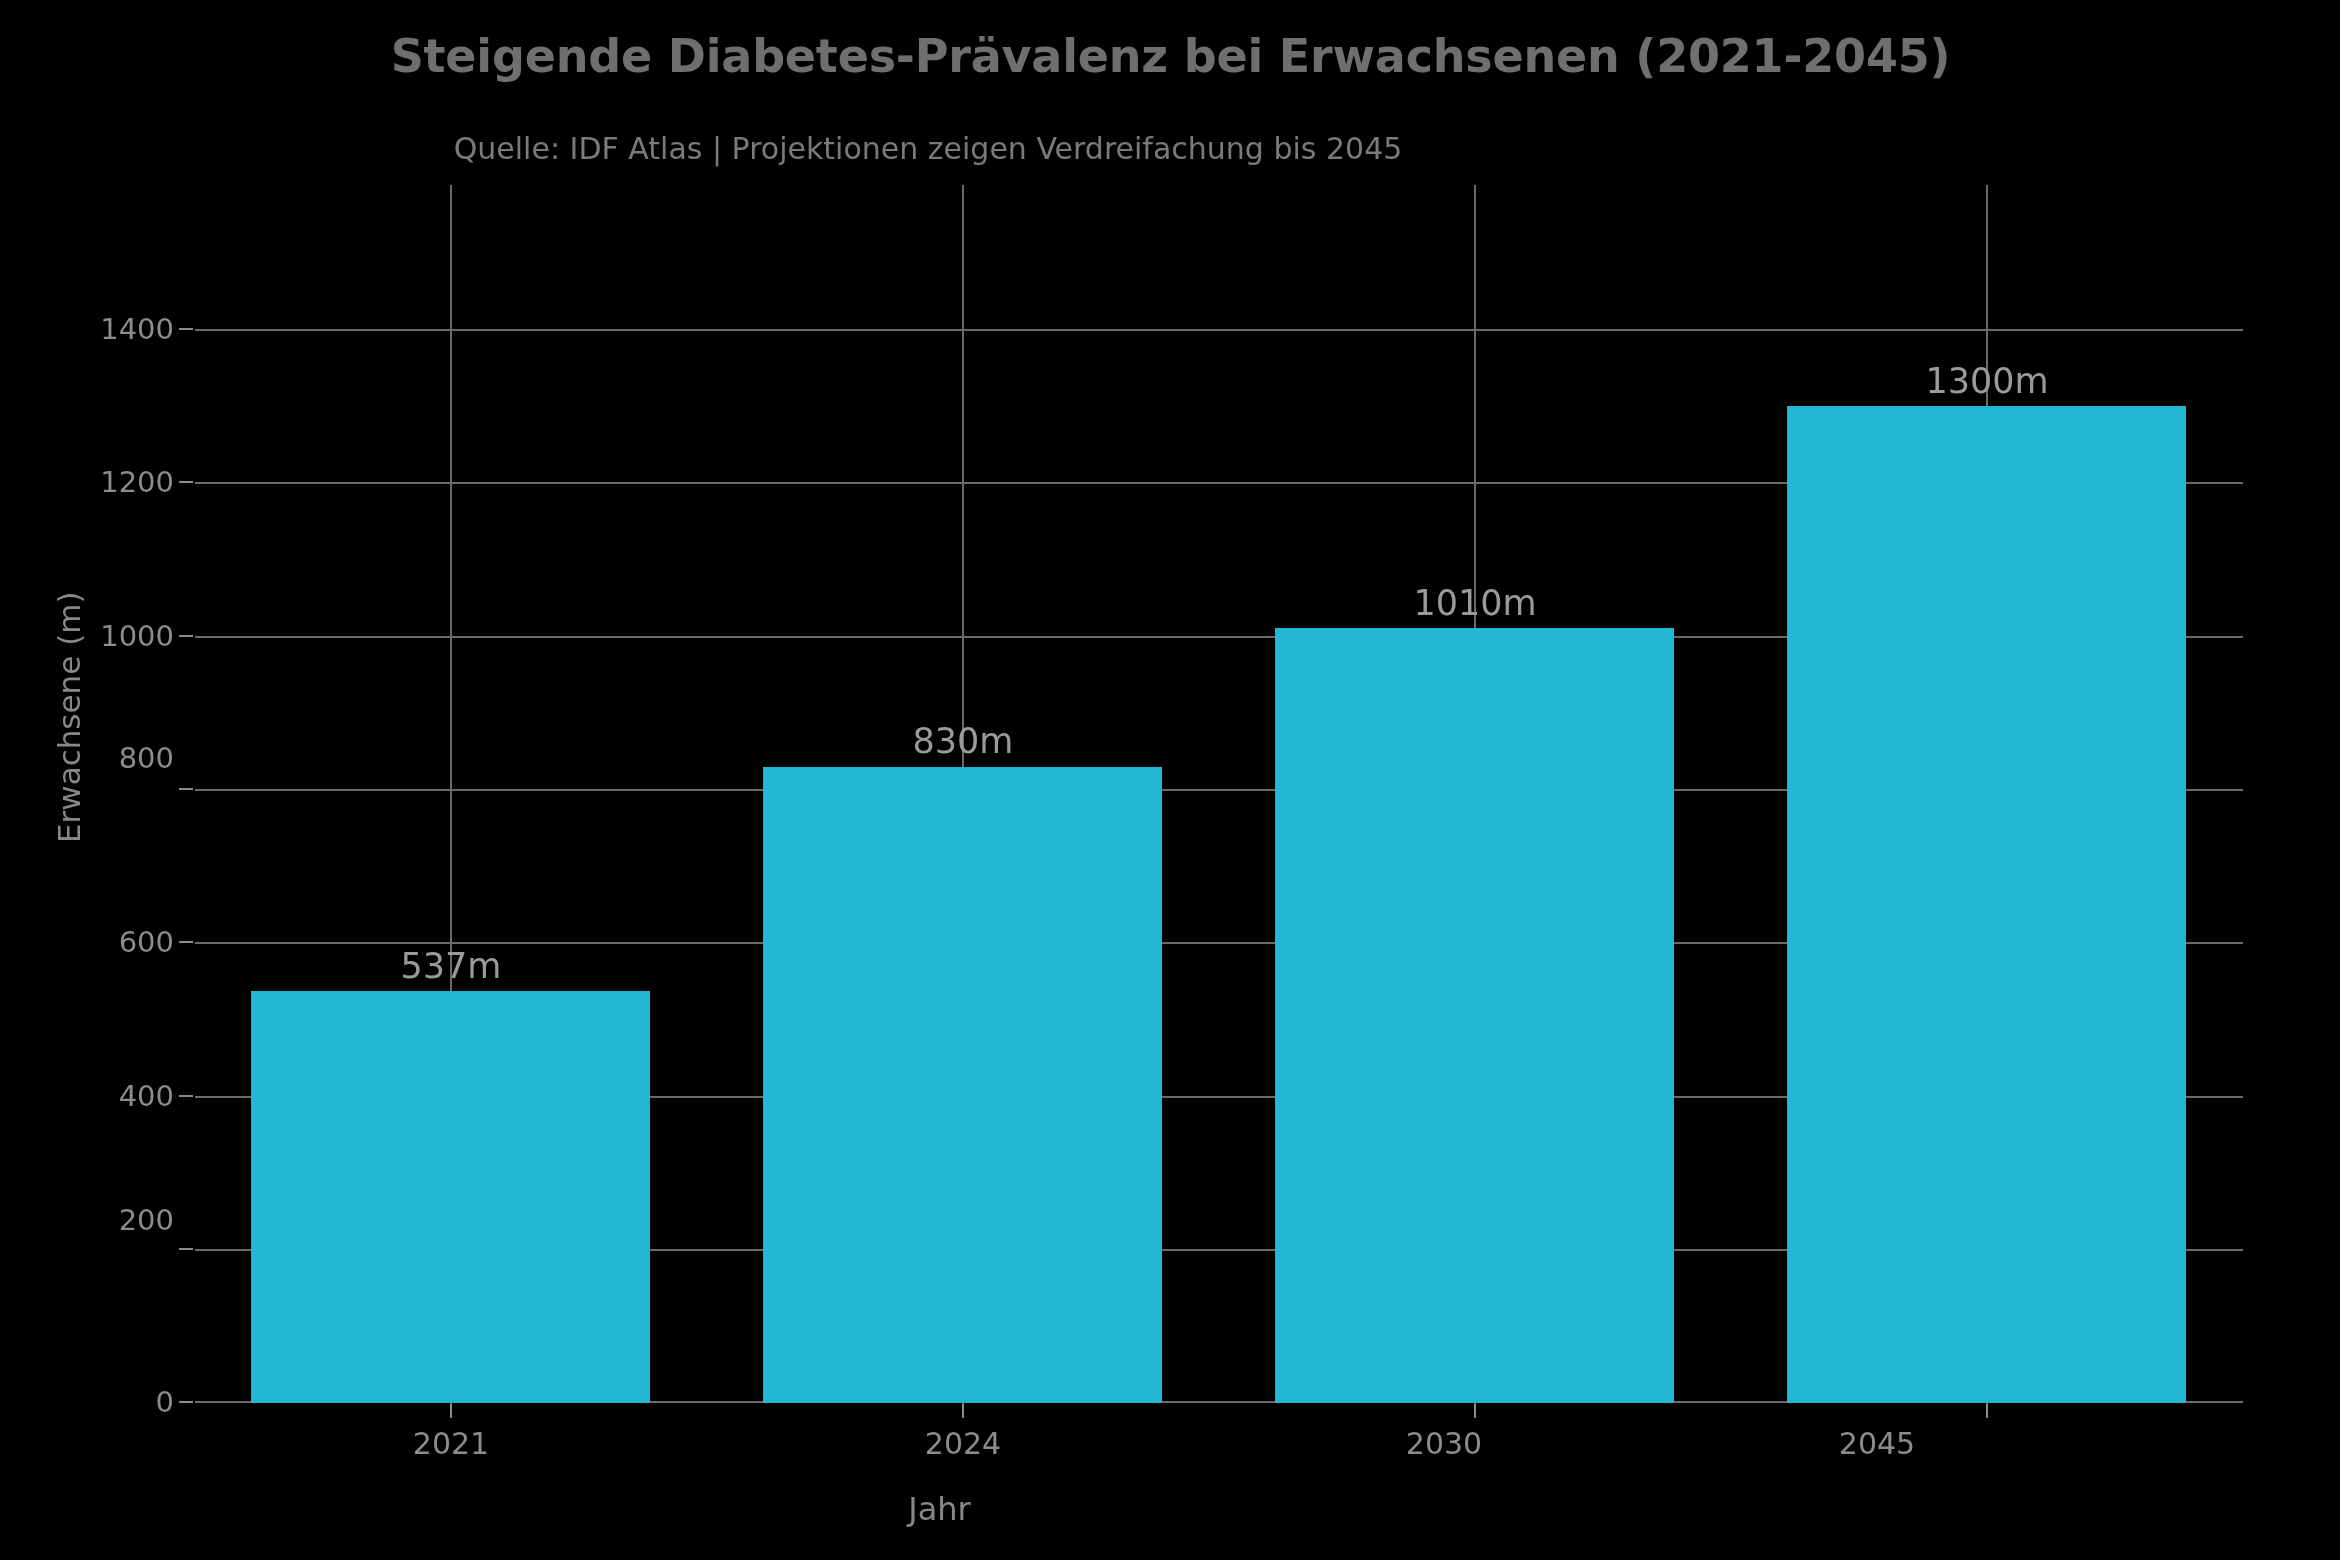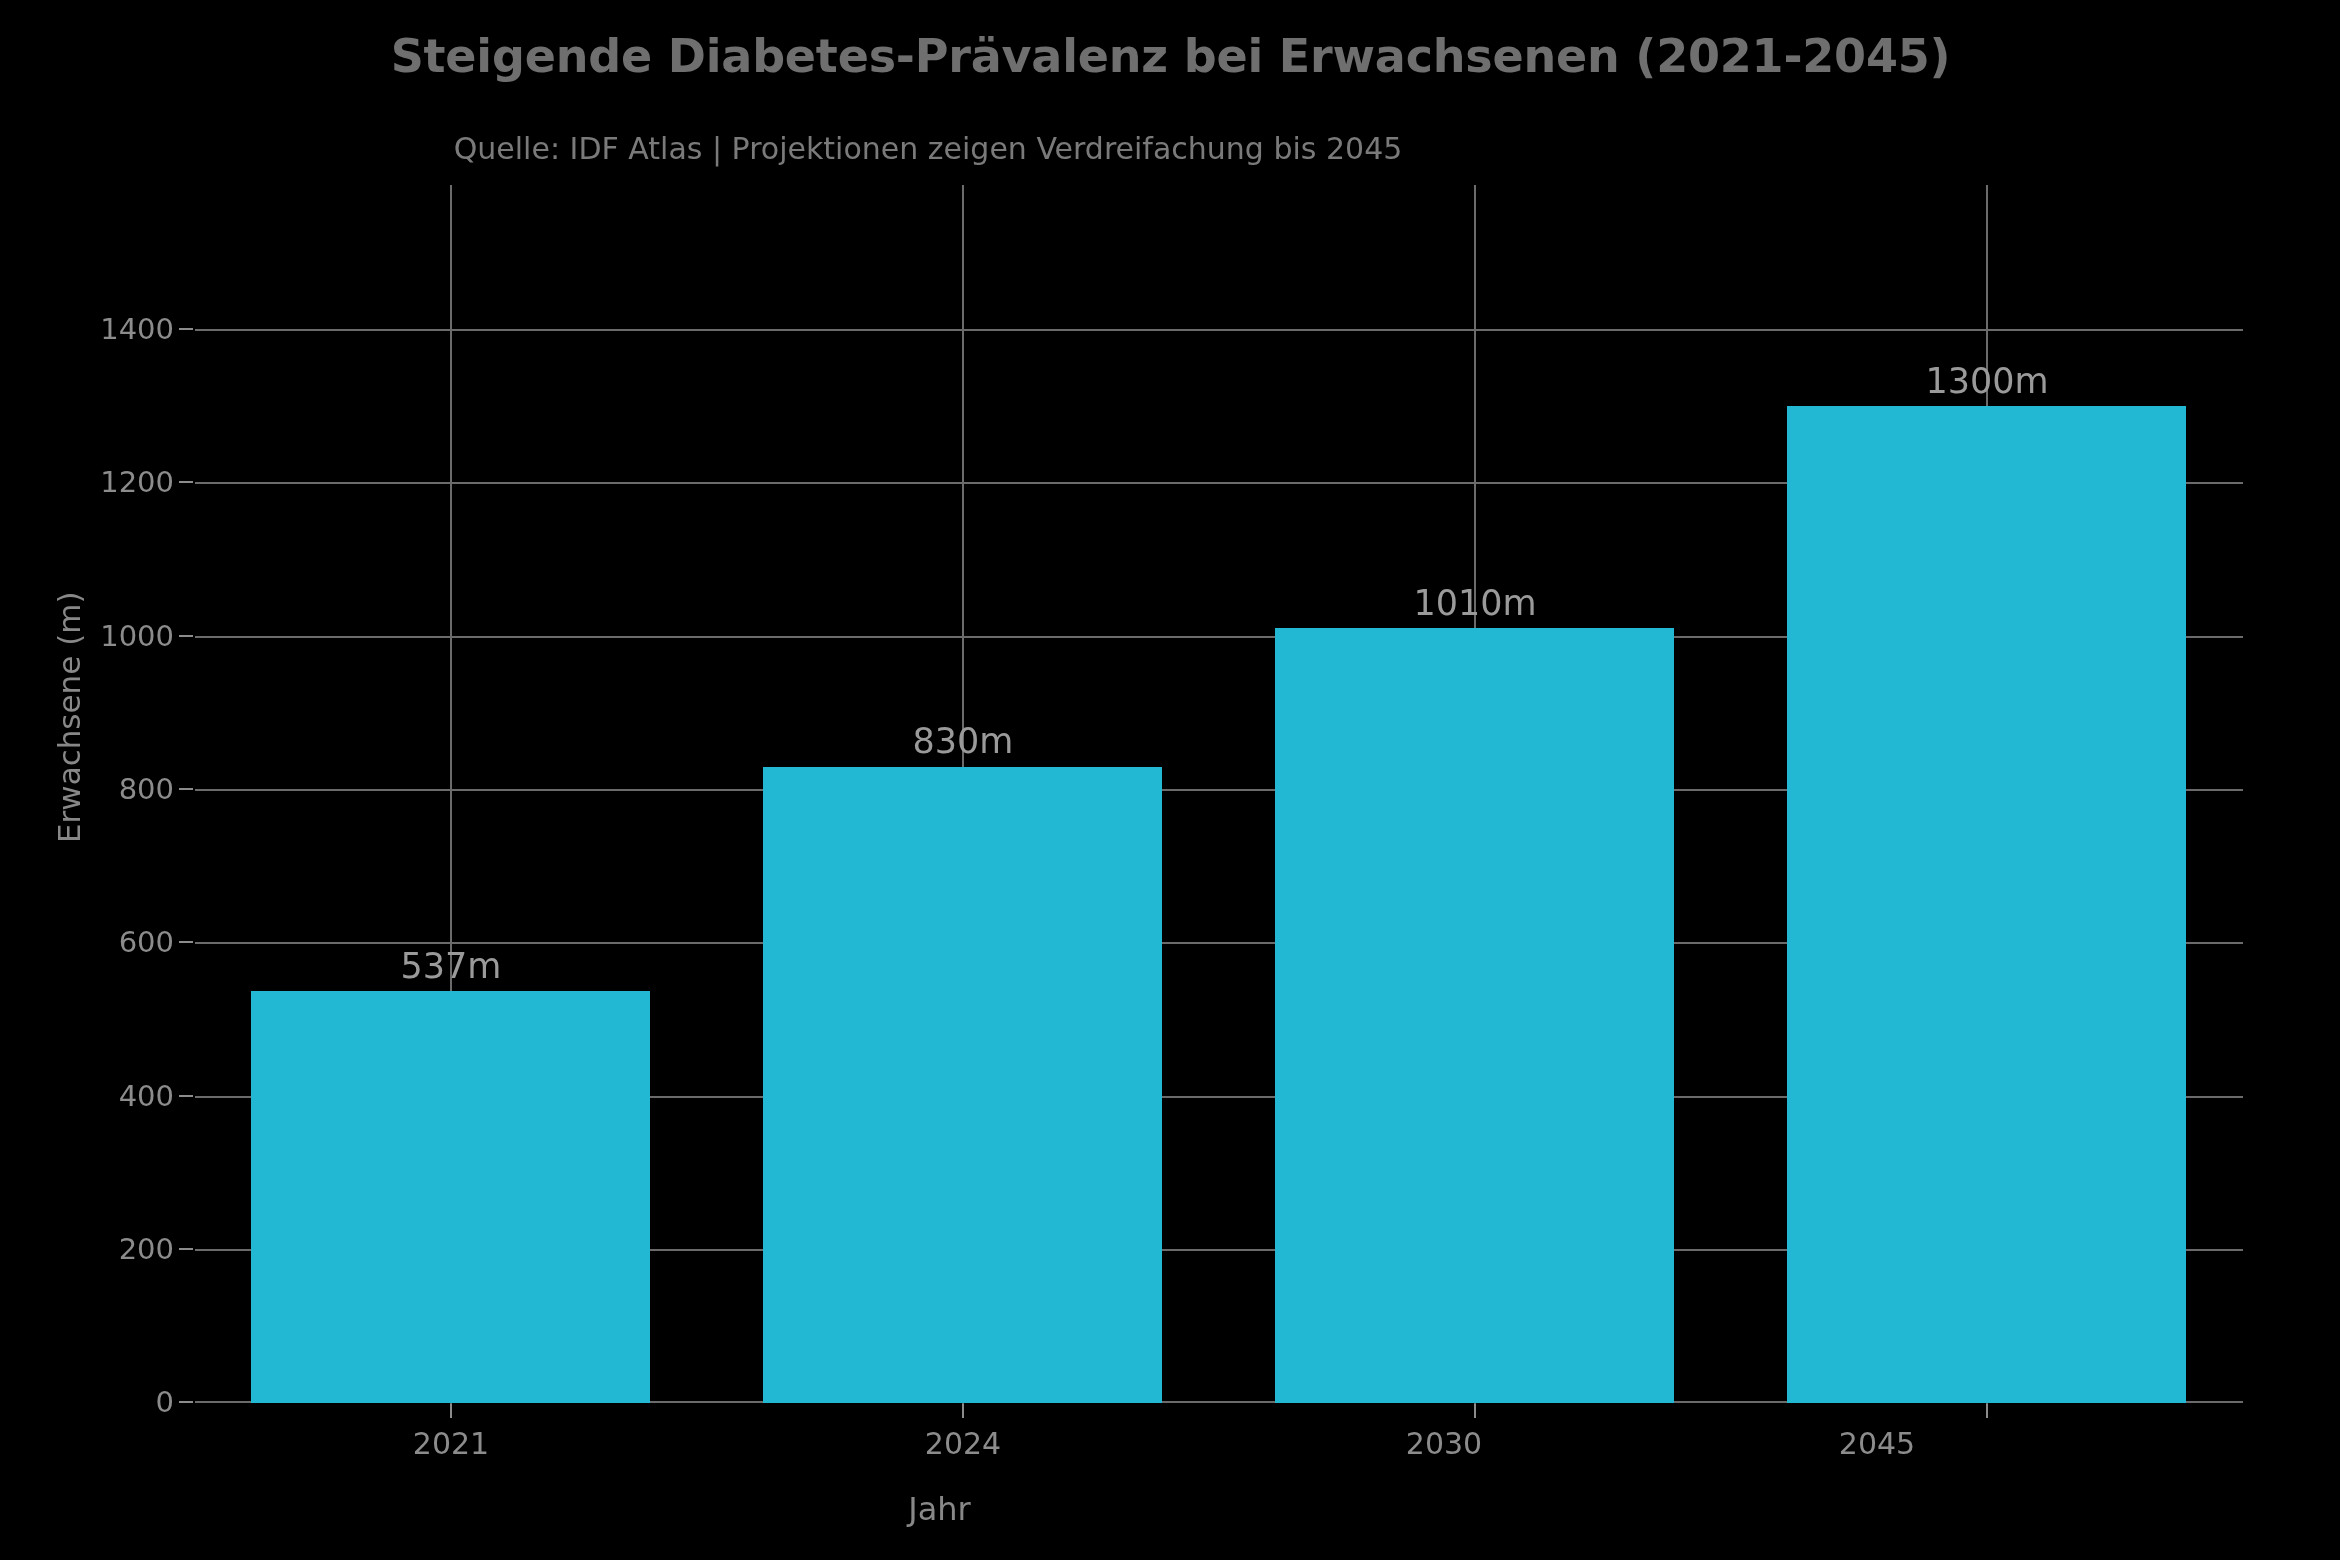--- a/index.html
+++ b/index.html
@@ -190,27 +190,27 @@
         <div class="bar" style="left: 56px; width: 399px; height: 412px; background: rgb(34, 184, 212);"></div>
         <div class="bar" style="left: 568px; width: 399px; height: 636px; background: rgb(34, 184, 212);"></div>
         <div class="bar" style="left: 1080px; width: 399px; height: 775px; background: rgb(34, 184, 212);"></div>
         <div class="bar" style="left: 1592px; width: 399px; height: 997px; background: rgb(34, 184, 212);"></div>
       </div>
   </div>
 
   <div id="ytick-layer">
       <div class="ytick-label" style="top: 1402px;">0</div>
       <div class="ytick-mark" style="top: 1402px;"></div>
-      <div class="ytick-label" style="top: 1249px; margin-left: 12px;">200</div>
+      <div class="ytick-label" style="top: 1220px; margin-left: 12px;">200</div>
       <div class="ytick-mark" style="top: 1249px;"></div>
       <div class="ytick-label" style="top: 1096px;">400</div>
       <div class="ytick-mark" style="top: 1096px;"></div>
       <div class="ytick-label" style="top: 942px;">600</div>
       <div class="ytick-mark" style="top: 942px;"></div>
-      <div class="ytick-label" style="top: 789px;">800</div>
+      <div class="ytick-label" style="top: 758px;">800</div>
       <div class="ytick-mark" style="top: 789px;"></div>
       <div class="ytick-label" style="top: 636px;">1000</div>
       <div class="ytick-mark" style="top: 636px;"></div>
       <div class="ytick-label" style="top: 482px;">1200</div>
       <div class="ytick-mark" style="top: 482px;"></div>
       <div class="ytick-label" style="top: 329px;">1400</div>
       <div class="ytick-mark" style="top: 329px;"></div>
     </div>
   <div id="xtick-layer">
       <div class="xtick-mark" style="left: 450px;"></div>

